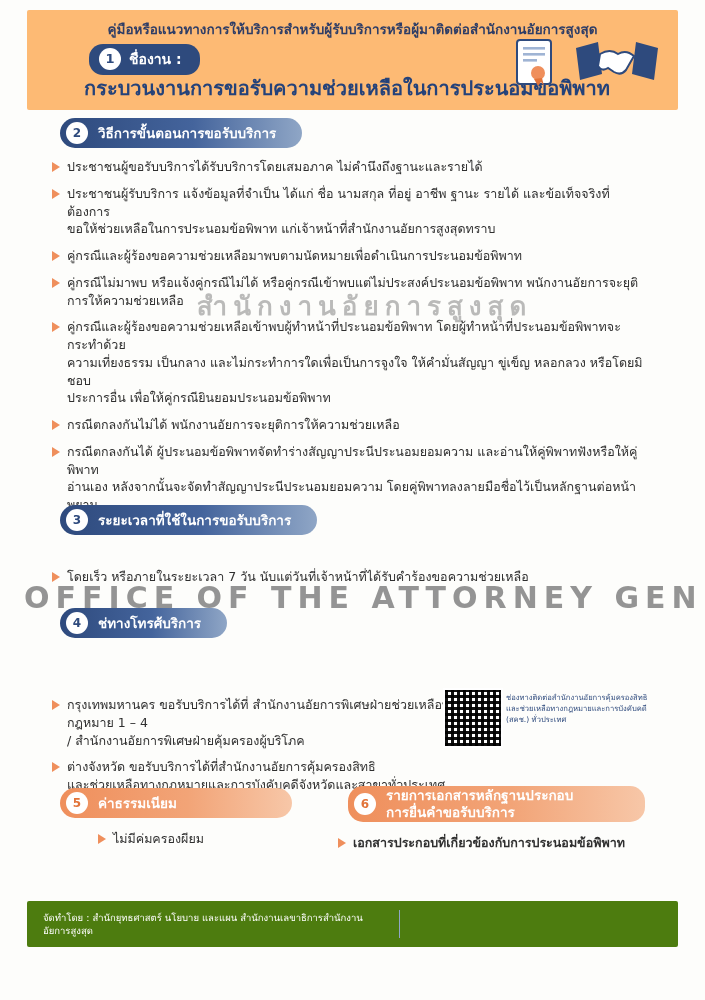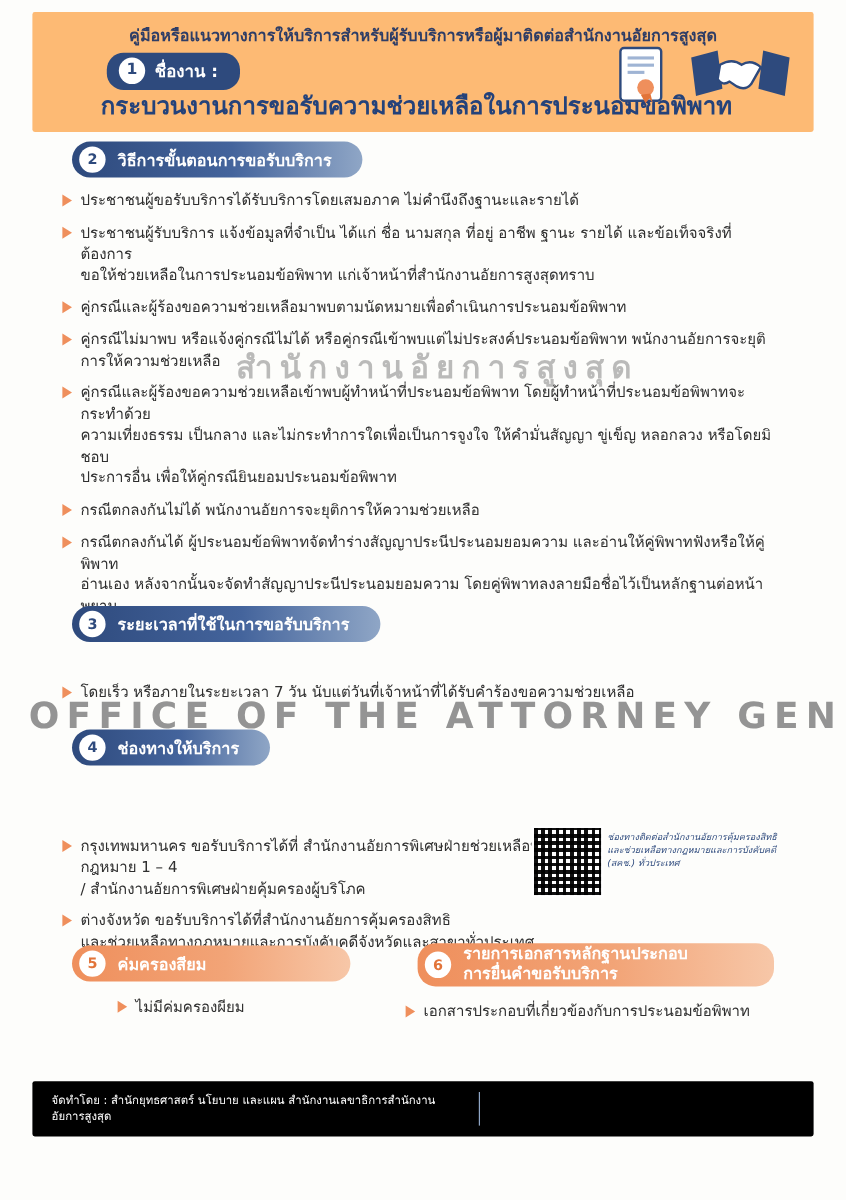--- a/index.html
+++ b/index.html
@@ -107,21 +107,21 @@
     border:2px solid #fff;
   }
   .qr-cap{
     position:absolute;left:506px;top:692px;width:165px;
     font-size:7.6px;color:#2e4a7d;line-height:1.45;
   }
 
   
   .footer{
     position:absolute;left:27px;top:901px;width:651px;height:46px;
-    background:#000000;color:#fff;border-radius:2px;
+    background:#4d7c0f;color:#fff;border-radius:2px;
   }
   .footer .fl{
     position:absolute;left:16px;top:10px;width:340px;
     font-size:9.5px;line-height:1.4;
   }
   .footer .sep{
     position:absolute;left:372px;top:9px;width:1px;height:28px;background:#8fa6c6;
   }
   .footer .fr{
     position:absolute;left:388px;top:10px;width:260px;
@@ -209,57 +209,57 @@
   </div>
   <div class="bullets" style="left:52px;top:552px;width:600px;margin-top:16px;">
     <div class="bl">
         <span class="tri"></span>
         <span class="tx">โดยเร็ว หรือภายในระยะเวลา 7 วัน นับแต่วันที่เจ้าหน้าที่ได้รับคำร้องขอความช่วยเหลือ</span>
       </div>
   </div>
 
   <div class="sec" style="left:60px;top:608px;">
     <span class="circ">4</span>
-    <span>ช่องทางให้บริการ</span>
+    <span>ช่ทางโทรศ้บริการ</span>
   </div>
   <div class="bullets" style="left:52px;top:664px;width:430px;margin-top:32px;">
     <div class="bl">
         <span class="tri"></span>
         <span class="tx">กรุงเทพมหานคร ขอรับบริการได้ที่ สำนักงานอัยการพิเศษฝ่ายช่วยเหลือทางกฎหมาย 1 – 4
 / สำนักงานอัยการพิเศษฝ่ายคุ้มครองผู้บริโภค</span>
       </div>
     <div class="bl">
         <span class="tri"></span>
         <span class="tx">ต่างจังหวัด ขอรับบริการได้ที่สำนักงานอัยการคุ้มครองสิทธิ
 และช่วยเหลือทางกฎหมายและการบังคับคดีจังหวัดและสาขาทั่วประเทศ</span>
       </div>
   </div>
 
   <div class="qr"></div>
-  <div class="qr-cap" style="white-space:pre-line;font-style:italic;">ช่องทางติดต่อสำนักงานอัยการคุ้มครองสิทธิ
+  <div class="qr-cap" style="white-space:pre-line;">ช่องทางติดต่อสำนักงานอัยการคุ้มครองสิทธิ
 และช่วยเหลือทางกฎหมายและการบังคับคดี
 (สคช.) ทั่วประเทศ</div>
 
   <div class="sec orange" style="left:60px;top:788px;width:200px;">
     <span class="circ">5</span>
-    <span>ค่มครองสียม</span>
+    <span>ค่าธรรมเนียม</span>
   </div>
   <div class="bullets" style="left:98px;top:830px;width:220px;">
     <div class="bl">
         <span class="tri"></span>
         <span class="tx">ไม่มีค่มครองผียม</span>
       </div>
   </div>
 
   <div class="sec orange" style="left:348px;top:786px;width:265px;height:36px;align-items:center;">
     <span class="circ">6</span>
     <span style="white-space:pre-line;line-height:1.25;">รายการเอกสารหลักฐานประกอบ
 การยื่นคำขอรับบริการ</span>
   </div>
-  <div class="bullets" style="left:338px;top:834px;width:330px;">
+  <div class="bullets" style="left:338px;top:834px;width:330px;font-weight:bold;">
     <div class="bl">
         <span class="tri"></span>
         <span class="tx">เอกสารประกอบที่เกี่ยวข้องกับการประนอมข้อพิพาท</span>
       </div>
   </div>
 
   <div class="footer">
     <div class="fl">จัดทำโดย :  สำนักยุทธศาสตร์ นโยบาย และแผน สำนักงานเลขาธิการสำนักงานอัยการสูงสุด</div>
     <div class="sep"></div>
   </div>

